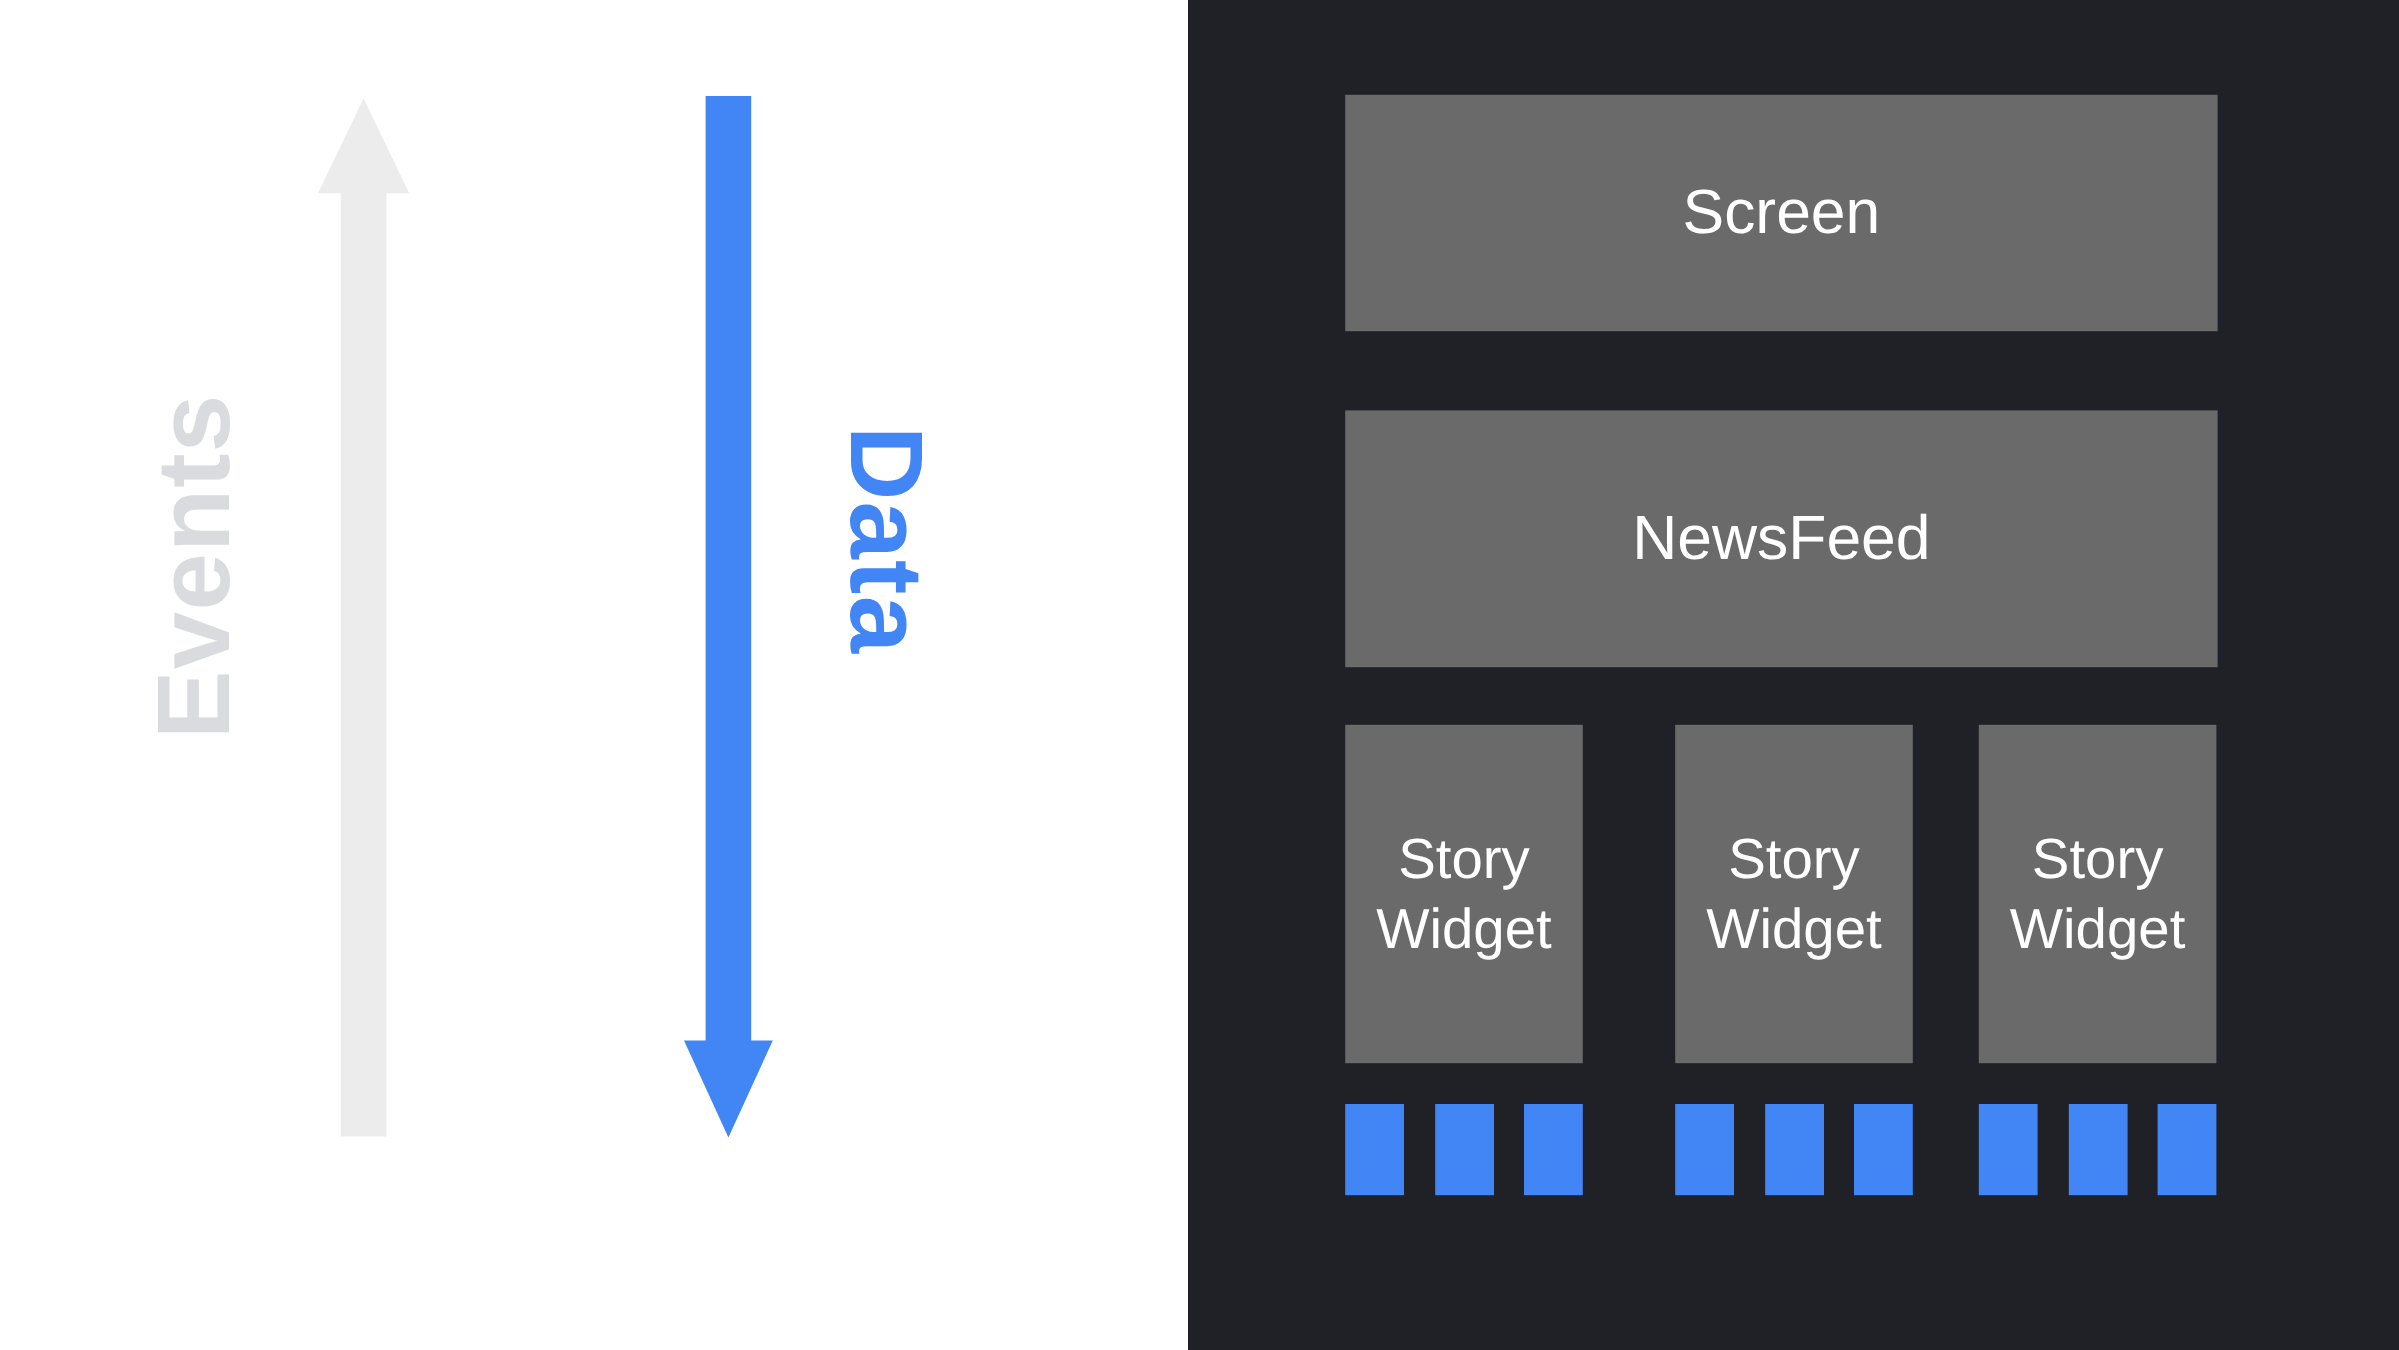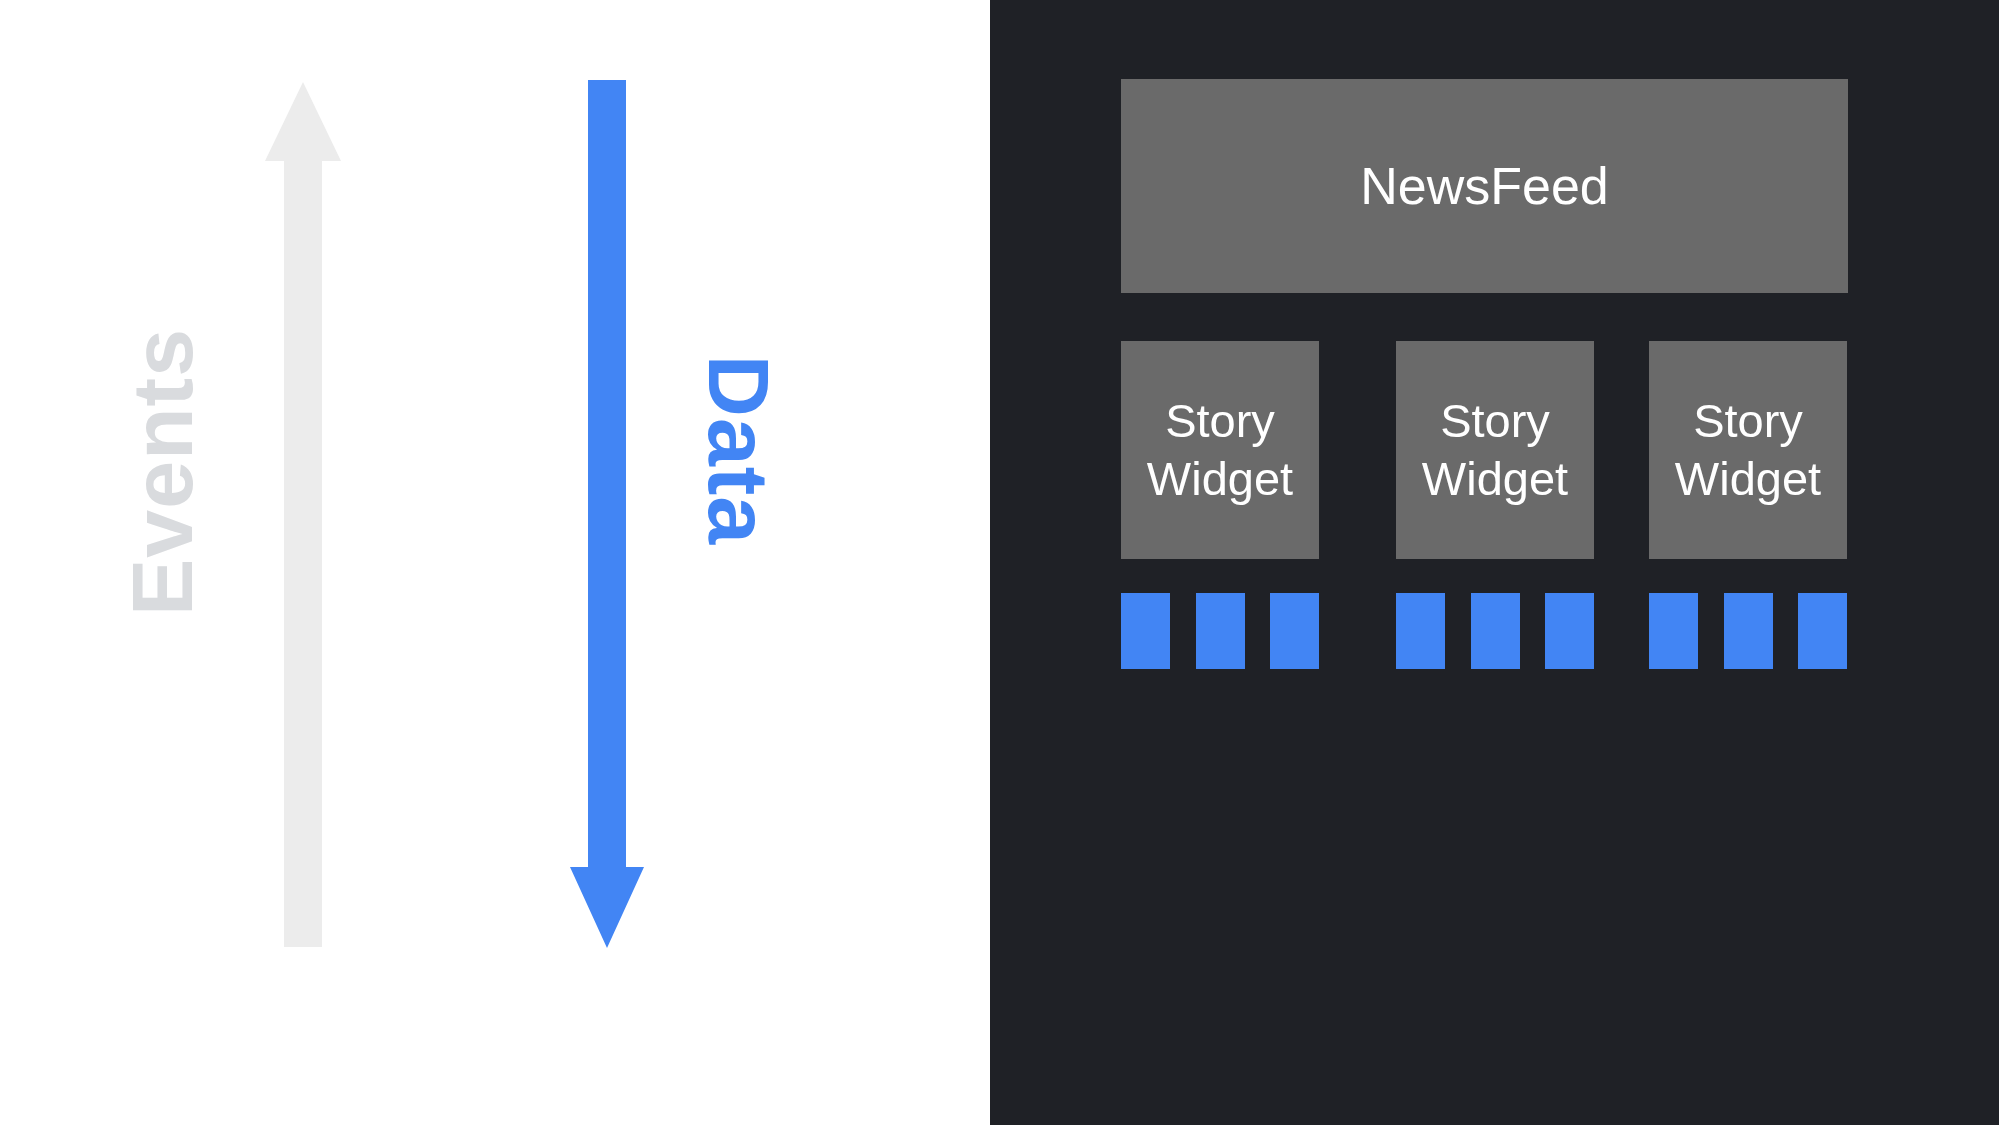--- a/index.html
+++ b/index.html
@@ -60,21 +60,21 @@
     text-align:center;
     font-size:52px;
     line-height:1.2;
   }
   .box-screen{height:197px;margin-bottom:66px;}
   .box-newsfeed{height:214px;margin-bottom:48px;}
   .story-row{display:flex;}
   .story-group{width:198px;display:flex;flex-direction:column;}
   .story-group.g2{margin-left:77px;}
   .story-group.g3{margin-left:55px;}
-  .story-box{height:218px;font-size:47px;line-height:1.23;}
+  .story-box{height:282px;font-size:47px;line-height:1.23;}
   .tile-row{
     margin-top:34px;
     display:flex;justify-content:space-between;
   }
   .tile{
     width:49px;height:76px;
     background:var(--accent-blue);
   }
 </style>
 </head>
@@ -87,20 +87,23 @@
     <polygon class="arrow-blue-fill" points="588,80 626,80 626,867 644,867 607,948 570,867 588,867"></polygon>
   </svg>
 
   <div class="rot-label events-label">Events</div>
 
   <div class="rot-label data-label">Data</div>
 
   <div class="panel">
     <div class="tree">
 
+      <div class="gbox box-screen">
+        <span>Screen</span>
+      </div>
 
       <div class="gbox box-newsfeed">
         <span>NewsFeed</span>
       </div>
 
       <div class="story-row">
 
         <div class="story-group g1">
           <div class="gbox story-box">
             <span>Story Widget</span>

